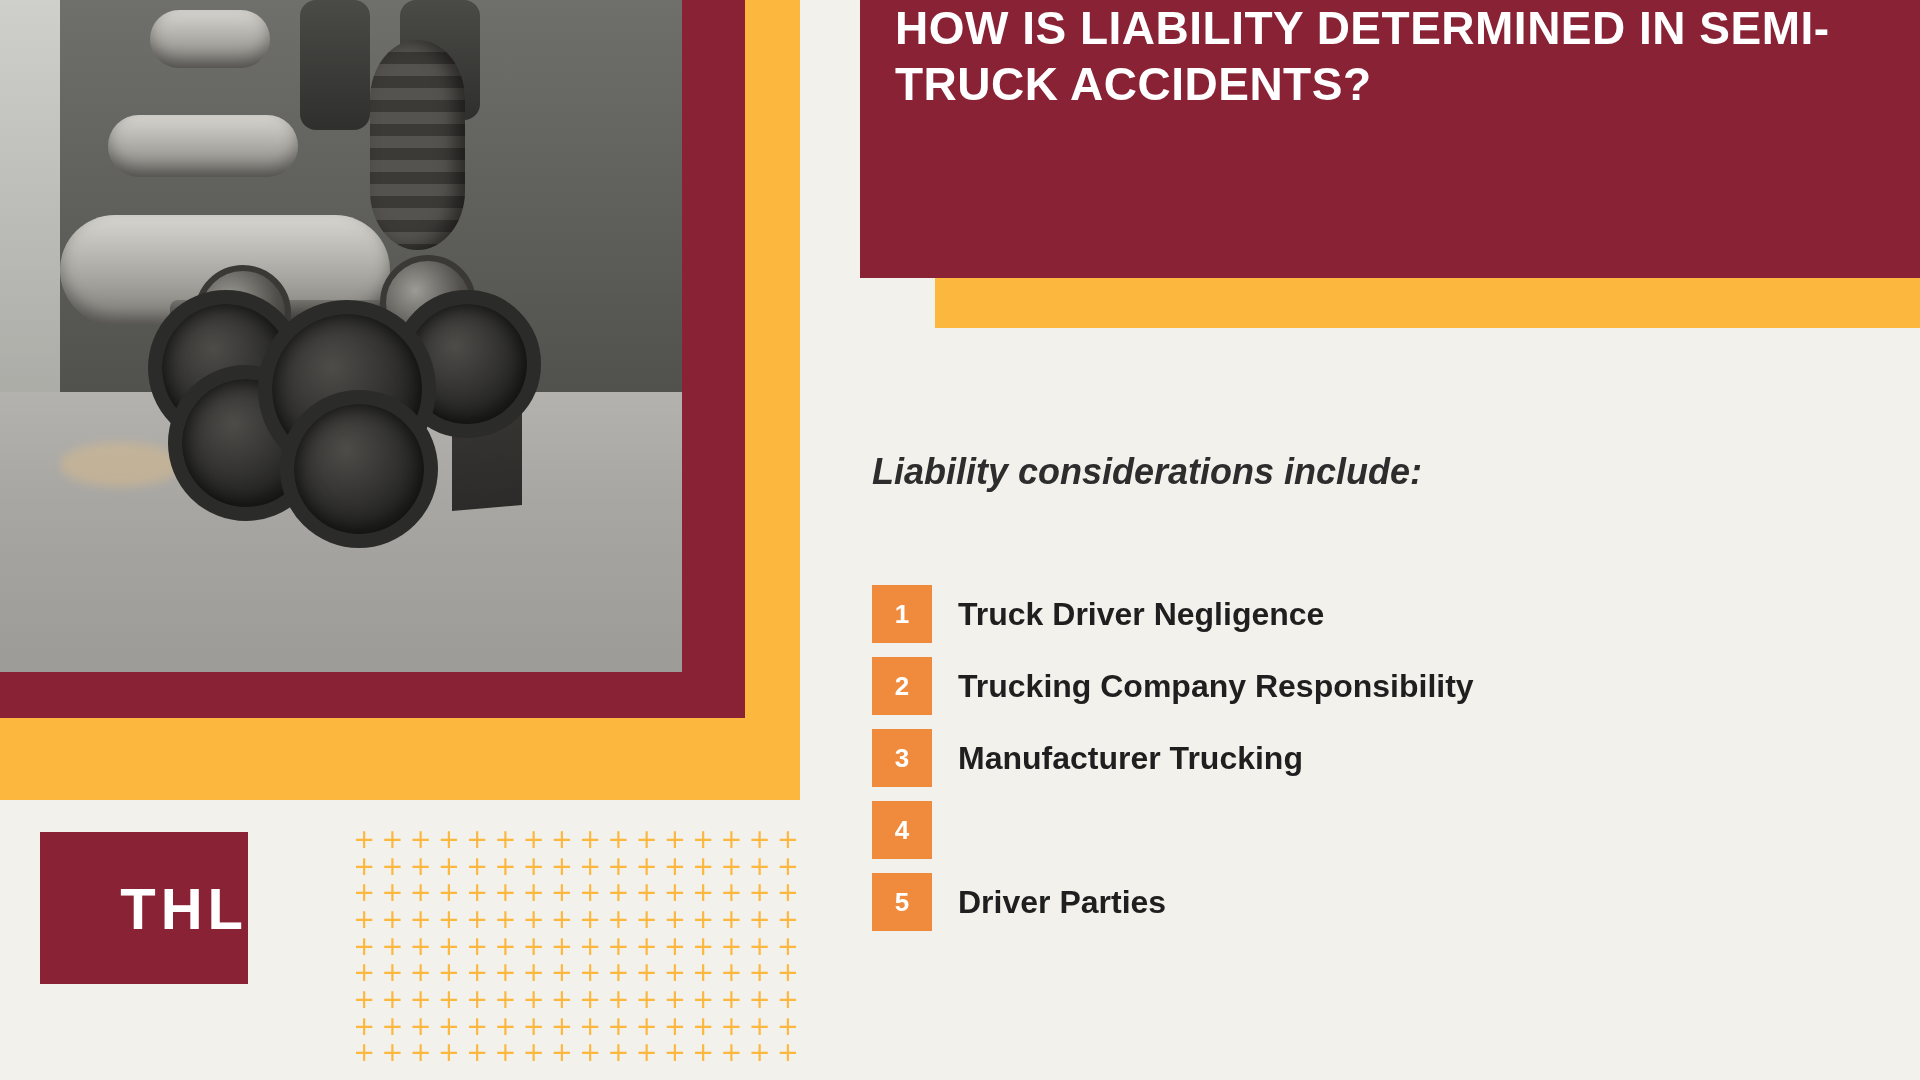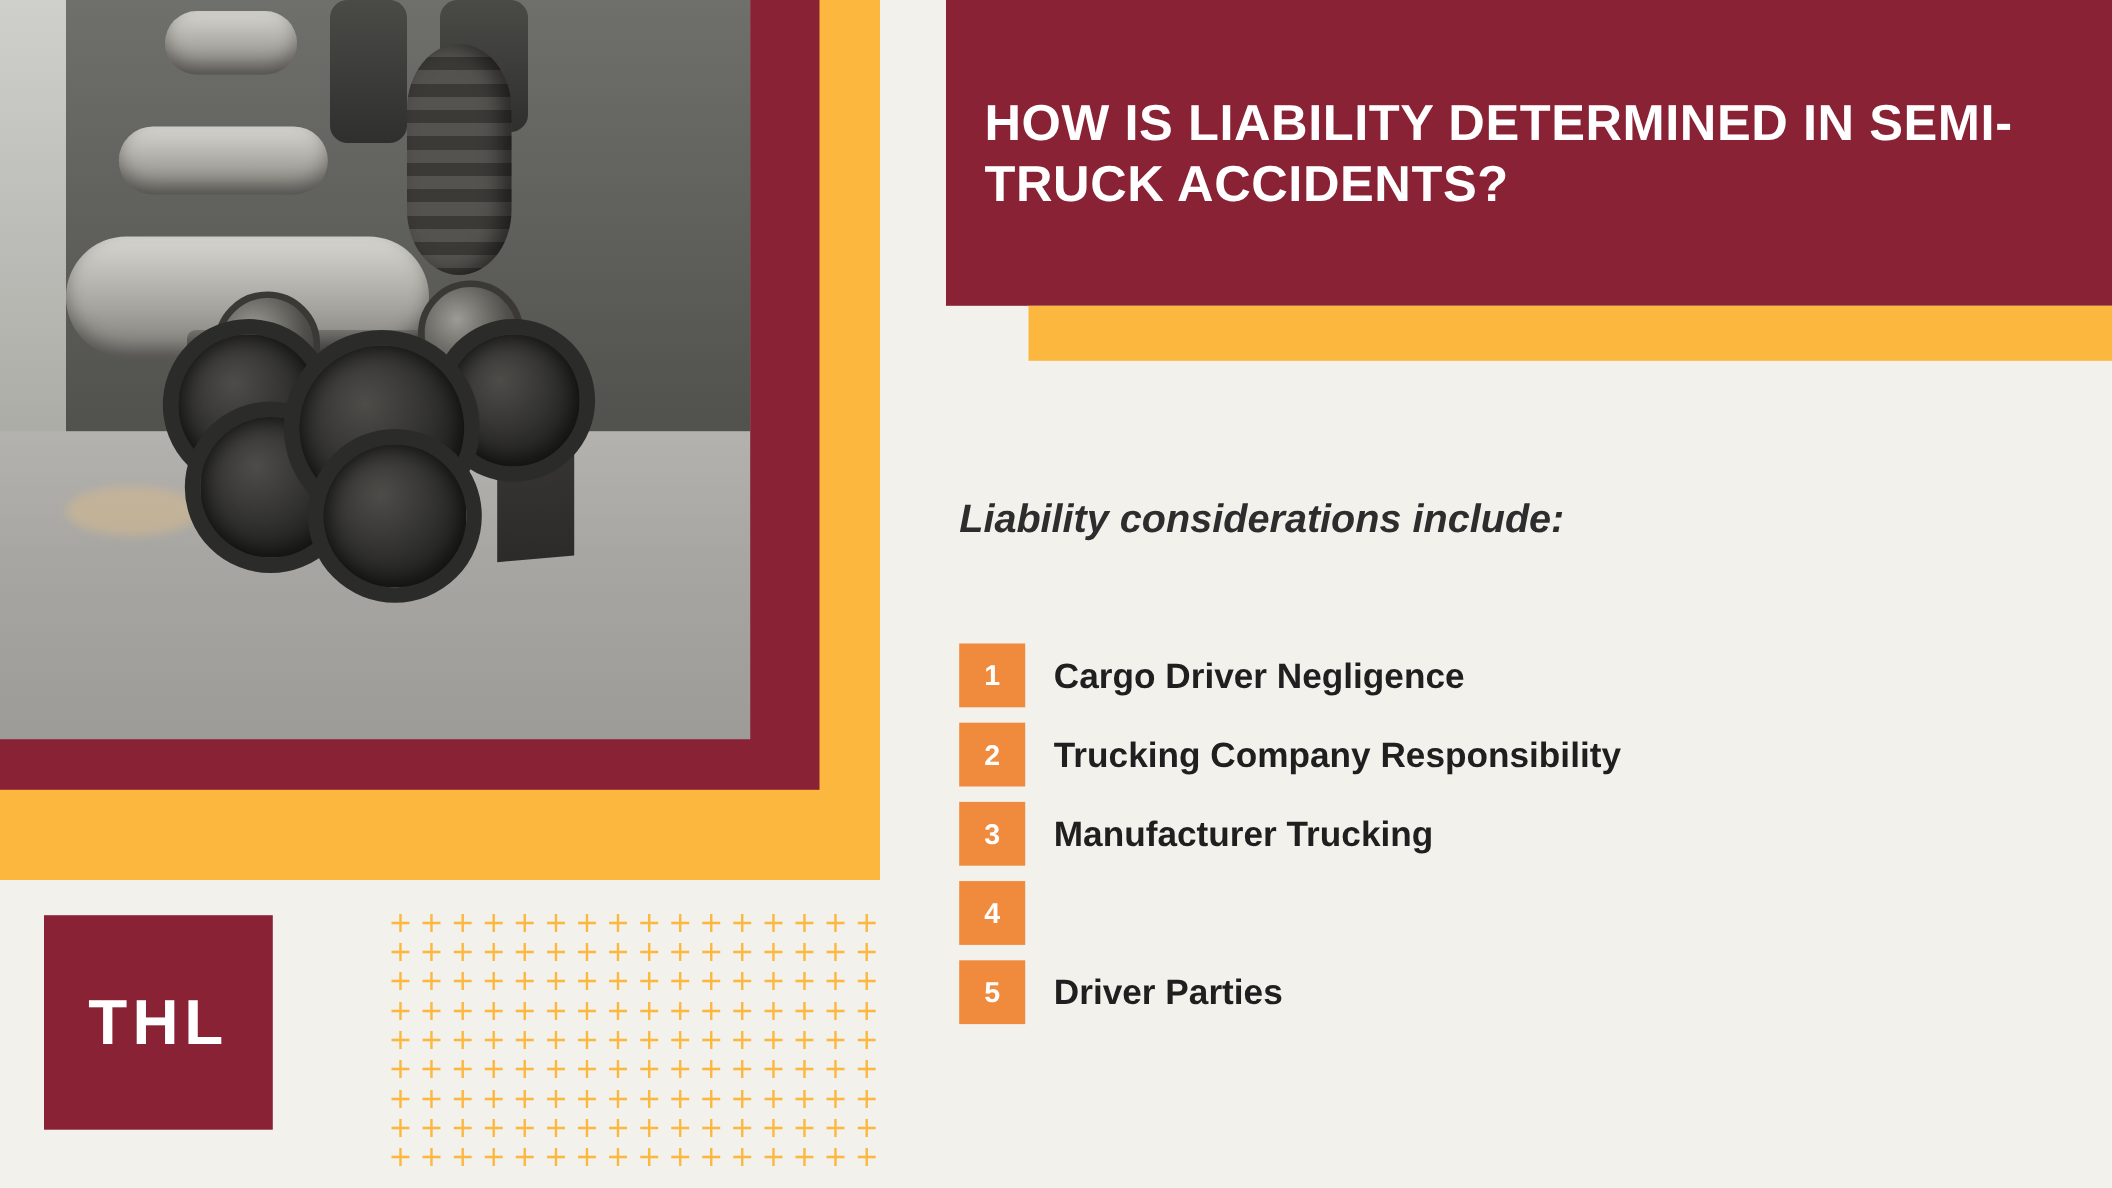--- a/index.html
+++ b/index.html
@@ -159,21 +159,20 @@
 
   
   .title-band {
     position: absolute;
     left: 860px;
     top: 0;
     width: 1060px;
     height: 278px;
     background: #8a2236;
     display: flex;
-    align-items: center;
   }
   .title-text {
     color: #ffffff;
     font-weight: bold;
     font-size: 46px;
     line-height: 1.22;
     letter-spacing: 0.5px;
     padding: 0 0 0 35px;
     text-transform: uppercase;
     max-width: 960px;
@@ -228,25 +227,25 @@
     color: #1f1f1f;
     white-space: nowrap;
   }
 
   
   .logo-box {
     position: absolute;
     left: 40px;
     top: 832px;
     width: 208px;
-    height: 195px;
+    height: 152px;
     background: #8a2236;
     display: flex;
     align-items: center;
-    justify-content: center;
+    justify-content: flex-end;
   }
   .logo-text {
     color: #ffffff;
     font-size: 58px;
     font-weight: bold;
     letter-spacing: 5px;
   }
 
   
   .plus-grid {
@@ -299,21 +298,21 @@
 <div class="title-band">
   <div class="title-text">HOW IS LIABILITY DETERMINED IN SEMI-TRUCK ACCIDENTS?</div>
 </div>
 <div class="yellow-bar"></div>
 
 <div class="subhead">Liability considerations include:</div>
 
 <div class="list">
   <div class="list-item">
     <div class="num-box">1</div>
-    <div class="item-label">Cargo Driver Negligence</div>
+    <div class="item-label">Truck Driver Negligence</div>
   </div>
   <div class="list-item">
     <div class="num-box">2</div>
     <div class="item-label">Trucking Company Responsibility</div>
   </div>
   <div class="list-item">
     <div class="num-box">3</div>
     <div class="item-label">Manufacturer Trucking</div>
   </div>
   <div class="list-item">

